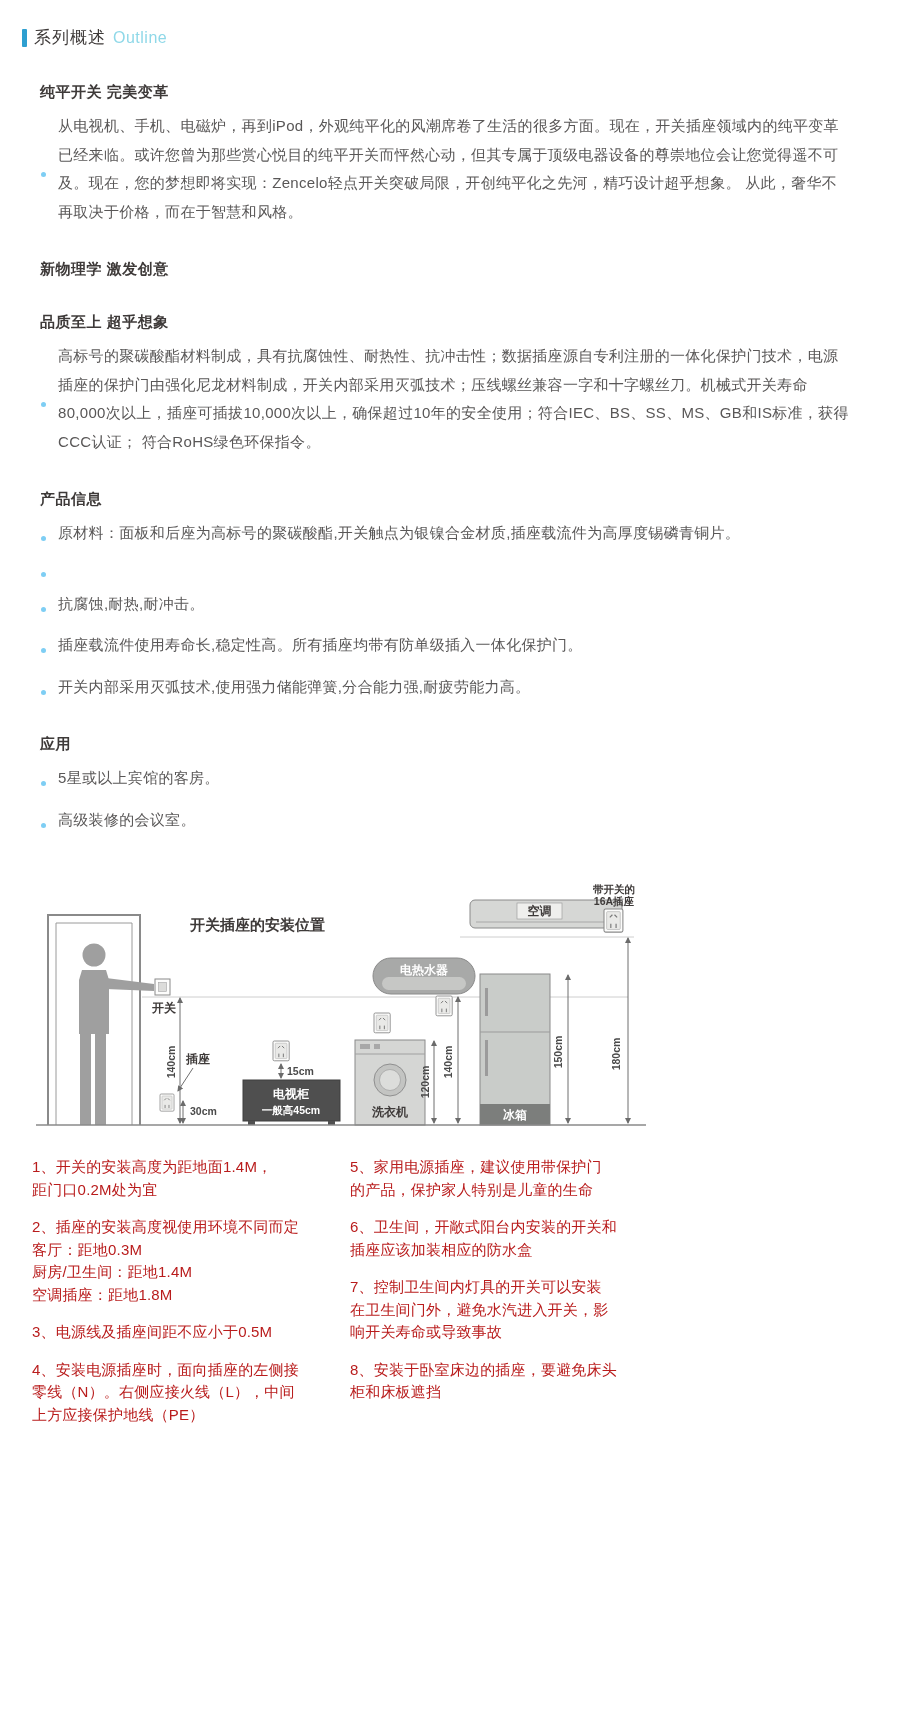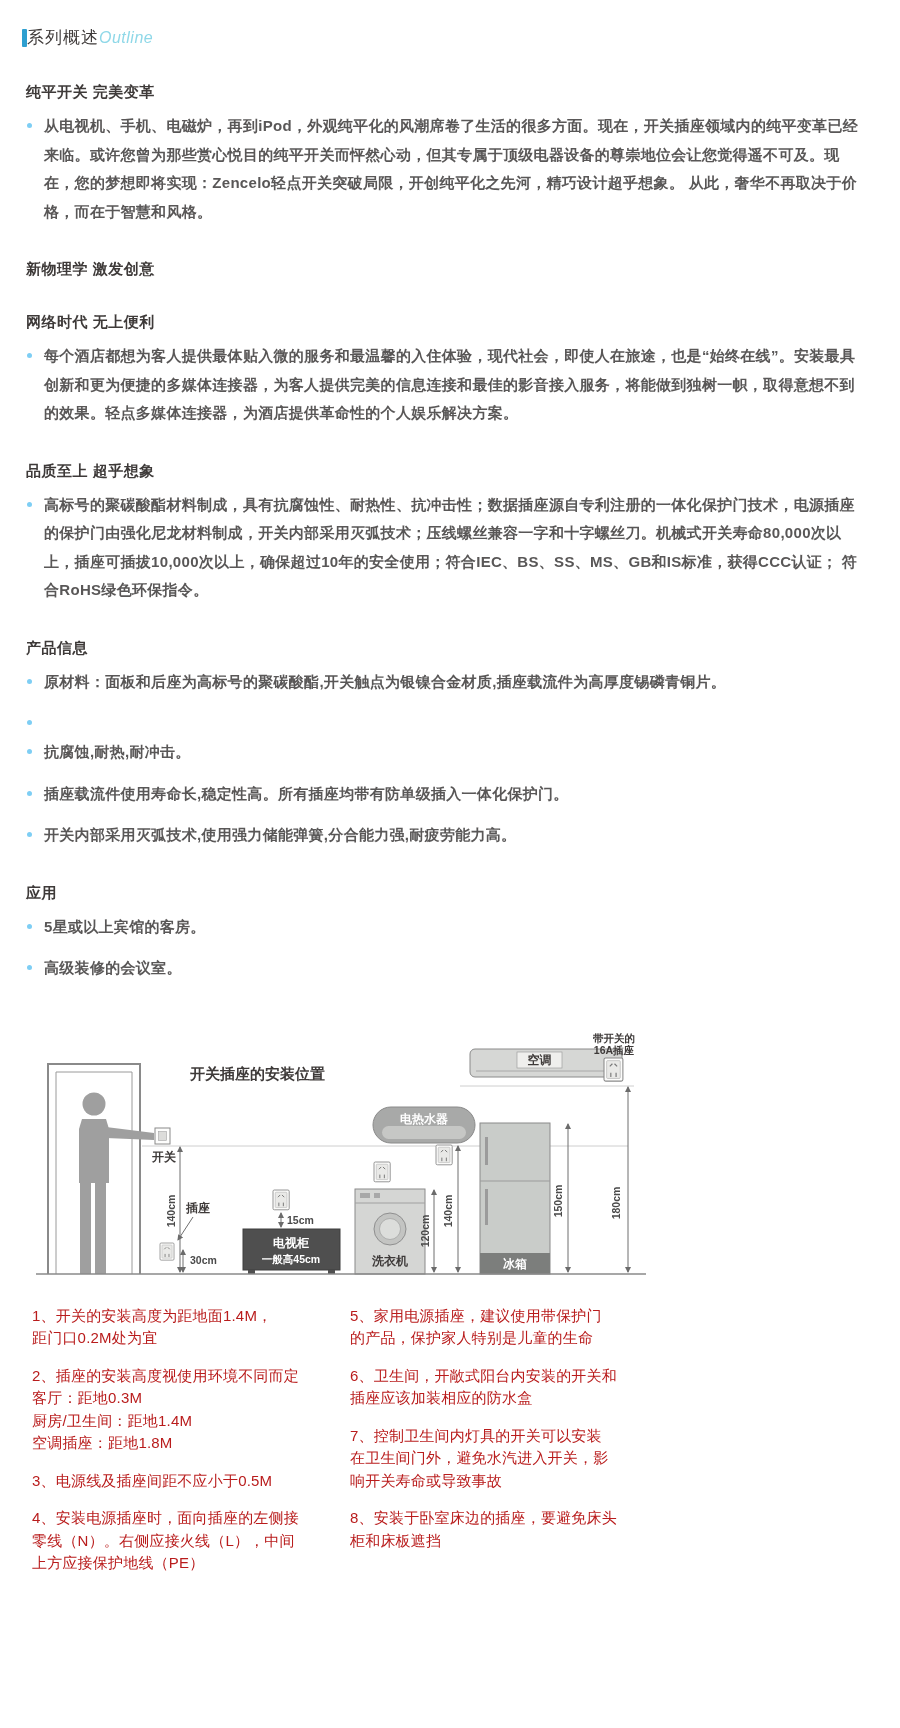--- a/index.html
+++ b/index.html
@@ -4,29 +4,29 @@
 <style>
   html,body { margin:0; padding:0; background:#fff; }
   body {
     width:900px; min-height:1728px;
     font-family:"Liberation Sans","DejaVu Sans",sans-serif;
     color:#595757;
   }
   .page { box-sizing:border-box; width:900px; padding:26px 34px 60px 22px; }
 
   
-  .page-title { display:flex; align-items:center; margin:0 0 6px 0; }
+  .page-title { display:flex; align-items:center; gap:7px; margin:0 0 6px 0; }
   .title-bar { display:inline-block; width:5px; height:18px; background:#2e9fd0; border-radius:1px; }
   .title-zh { font-size:17px; color:#3e3a39; letter-spacing:1px; }
-  .title-en { font-size:16px; color:#8fd8e8; letter-spacing:0.5px;font-style:italic; }
-
-  
-  section { margin:0; }
+  .title-en { font-size:16px; color:#8fd8e8; letter-spacing:0.5px; }
+
+  
+  section { margin:14px; }
   .sec-h { font-size:15px; font-weight:bold; color:#3e3a39; margin:34px 0 10px 4px; letter-spacing:0.5px; }
-  .bullet { display:flex; align-items:flex-start; margin:0 0 13px 0;font-weight:bold; }
+  .bullet { display:flex; align-items:center; margin:0 0 13px 0; }
   .dot { flex:none; width:5px; height:5px; border-radius:50%; background:#7ecef4; margin:11px 12px 0 5px; }
   .btext { margin:0; font-size:15px; line-height:1.9; color:#595757; letter-spacing:0.3px; }
 
   
   .diagram { margin:48px 0 6px 8px; }
   .dt-title   { font-size:15px; font-weight:bold; fill:#3e3a39; }
   .dt-label   { font-size:12px; font-weight:bold; fill:#3e3a39; }
   .dt-label-sm{ font-size:10.5px; font-weight:bold; fill:#3e3a39; }
   .dt-dim, .dt-dim-h { font-size:10.5px; font-weight:bold; fill:#4a4a4a; }
   .dt-white   { font-size:12px; font-weight:bold; fill:#ffffff; }
@@ -54,27 +54,20 @@
     <div class="bullet">
       <span class="dot"></span>
       <p class="btext">从电视机、手机、电磁炉，再到iPod，外观纯平化的风潮席卷了生活的很多方面。现在，开关插座领域内的纯平变革已经来临。或许您曾为那些赏心悦目的纯平开关而怦然心动，但其专属于顶级电器设备的尊崇地位会让您觉得遥不可及。现在，您的梦想即将实现：Zencelo轻点开关突破局限，开创纯平化之先河，精巧设计超乎想象。 从此，奢华不再取决于价格，而在于智慧和风格。</p>
     </div>
   </section>
 
   <section>
     <h3 class="sec-h">新物理学 激发创意</h3>
   </section>
 
-  <section>
-    <h3 class="sec-h">网络时代 无上便利</h3>
-    <div class="bullet">
-      <span class="dot"></span>
-      <p class="btext">每个酒店都想为客人提供最体贴入微的服务和最温馨的入住体验，现代社会，即使人在旅途，也是“始终在线”。安装最具创新和更为便捷的多媒体连接器，为客人提供完美的信息连接和最佳的影音接入服务，将能做到独树一帜，取得意想不到的效果。轻点多媒体连接器，为酒店提供革命性的个人娱乐解决方案。</p>
-    </div>
-  </section>
 
   <section>
     <h3 class="sec-h">品质至上 超乎想象</h3>
     <div class="bullet">
       <span class="dot"></span>
       <p class="btext">高标号的聚碳酸酯材料制成，具有抗腐蚀性、耐热性、抗冲击性；数据插座源自专利注册的一体化保护门技术，电源插座的保护门由强化尼龙材料制成，开关内部采用灭弧技术；压线螺丝兼容一字和十字螺丝刀。机械式开关寿命80,000次以上，插座可插拔10,000次以上，确保超过10年的安全使用；符合IEC、BS、SS、MS、GB和IS标准，获得CCC认证； 符合RoHS绿色环保指令。</p>
     </div>
   </section>
 
   <section>

